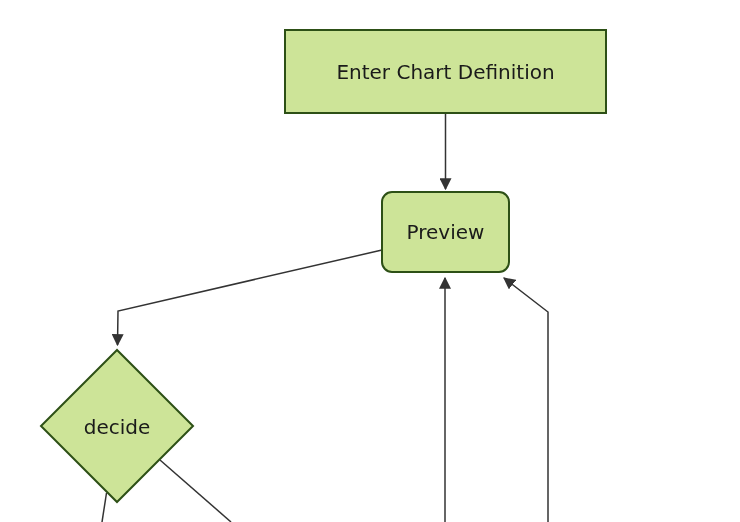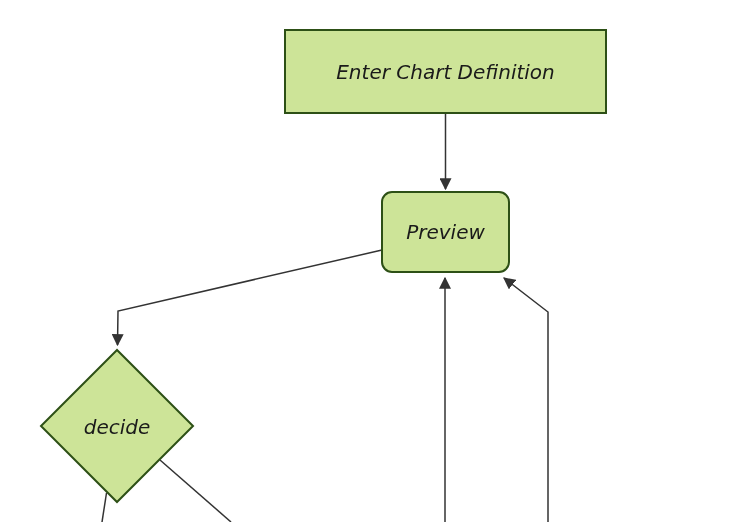--- a/index.html
+++ b/index.html
@@ -6,21 +6,20 @@
     margin: 0;
     padding: 0;
     background: #ffffff;
     width: 740px;
     height: 522px;
     overflow: hidden;
   }
   .canvas-wrap {
     width: 596px;
     height: 522px;
-    font-style: italic;
   }
   svg {
     display: block;
   }
   .node-label {
     font-family: "DejaVu Sans", "Liberation Sans", sans-serif;
     font-size: 20px;
     text-anchor: middle;
   }
   .edge {

